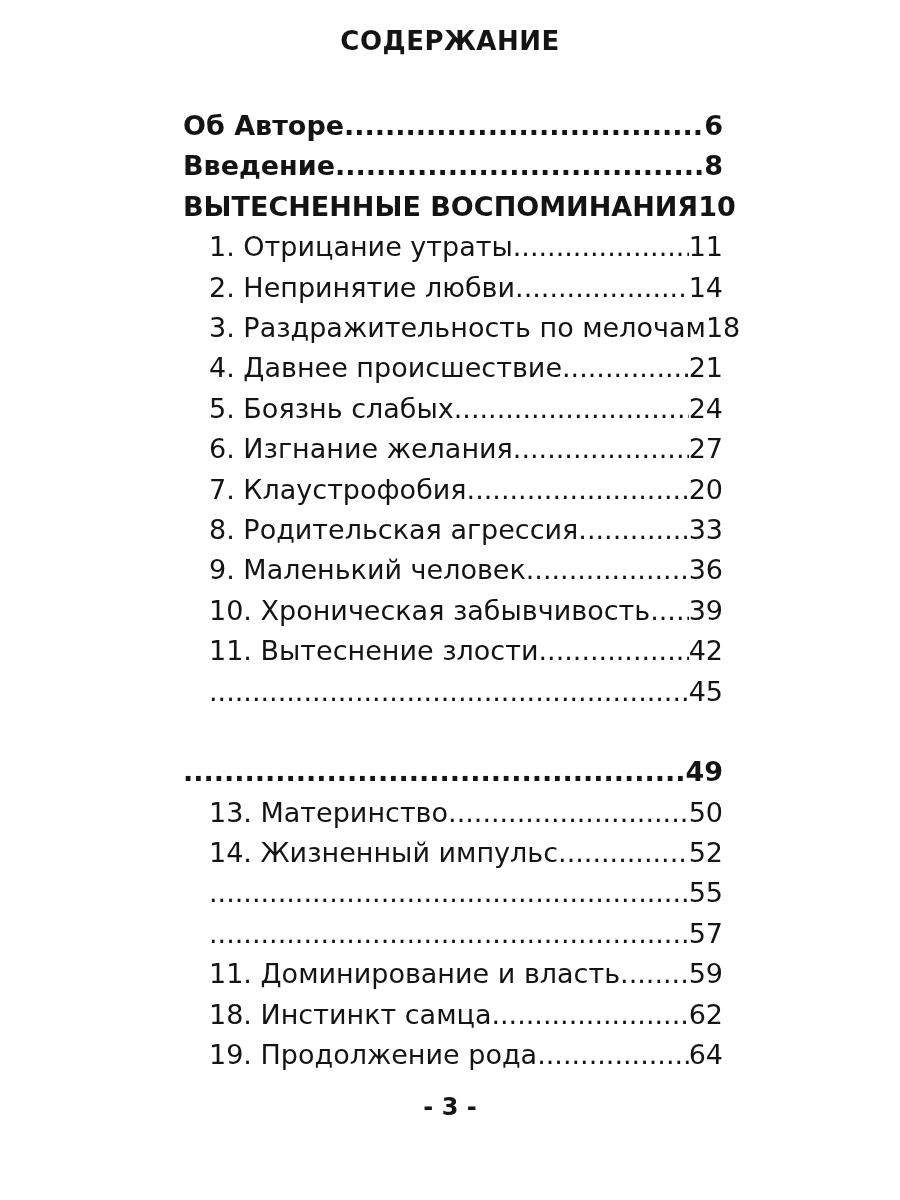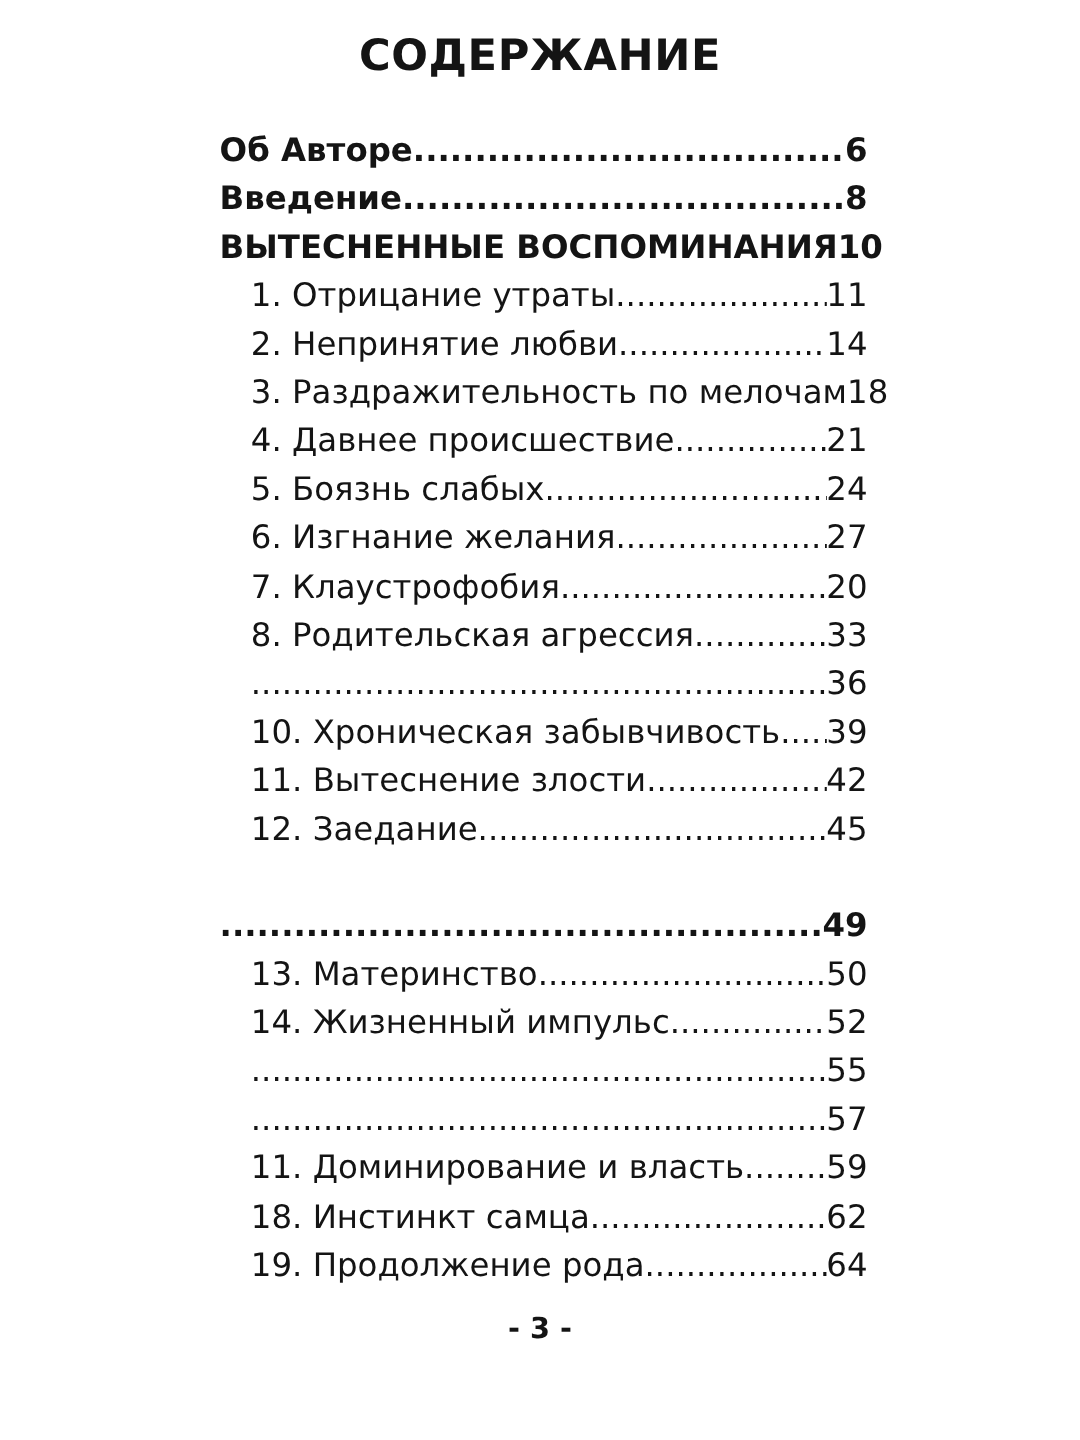--- a/index.html
+++ b/index.html
@@ -15,21 +15,21 @@
     color: #141414;
     font-family: "DejaVu Sans", sans-serif;
     overflow: hidden;
   }
   .title {
     position: absolute;
     top: 26px;
     left: 0;
     width: 100%;
     text-align: center;
-    font-size: 36px;
+    font-size: 26px;
     font-weight: bold;
     letter-spacing: 0.5px;
   }
   .toc {
     position: absolute;
     top: 106px;
     left: 183px;
     width: 540px;
   }
   .row {
@@ -126,35 +126,35 @@
         <span class="label">7. Клаустрофобия</span>
         <span class="dots">........................................................................................................................</span>
         <span class="page-num">20</span>
       </div>
       <div class="row item">
         <span class="label">8. Родительская агрессия</span>
         <span class="dots">........................................................................................................................</span>
         <span class="page-num">33</span>
       </div>
       <div class="row item">
+        <span class="label">9. Маленький человек</span>
         <span class="dots">........................................................................................................................</span>
         <span class="page-num">36</span>
       </div>
       <div class="row item">
         <span class="label">10. Хроническая забывчивость</span>
         <span class="dots">........................................................................................................................</span>
         <span class="page-num">39</span>
       </div>
       <div class="row item">
         <span class="label">11. Вытеснение злости</span>
         <span class="dots">........................................................................................................................</span>
         <span class="page-num">42</span>
       </div>
       <div class="row item">
-        <span class="label">12. Заедание</span>
         <span class="dots">........................................................................................................................</span>
         <span class="page-num">45</span>
       </div>
       <div class="row section gap">
         <span class="dots">........................................................................................................................</span>
         <span class="page-num">49</span>
       </div>
       <div class="row item">
         <span class="label">13. Материнство</span>
         <span class="dots">........................................................................................................................</span>

